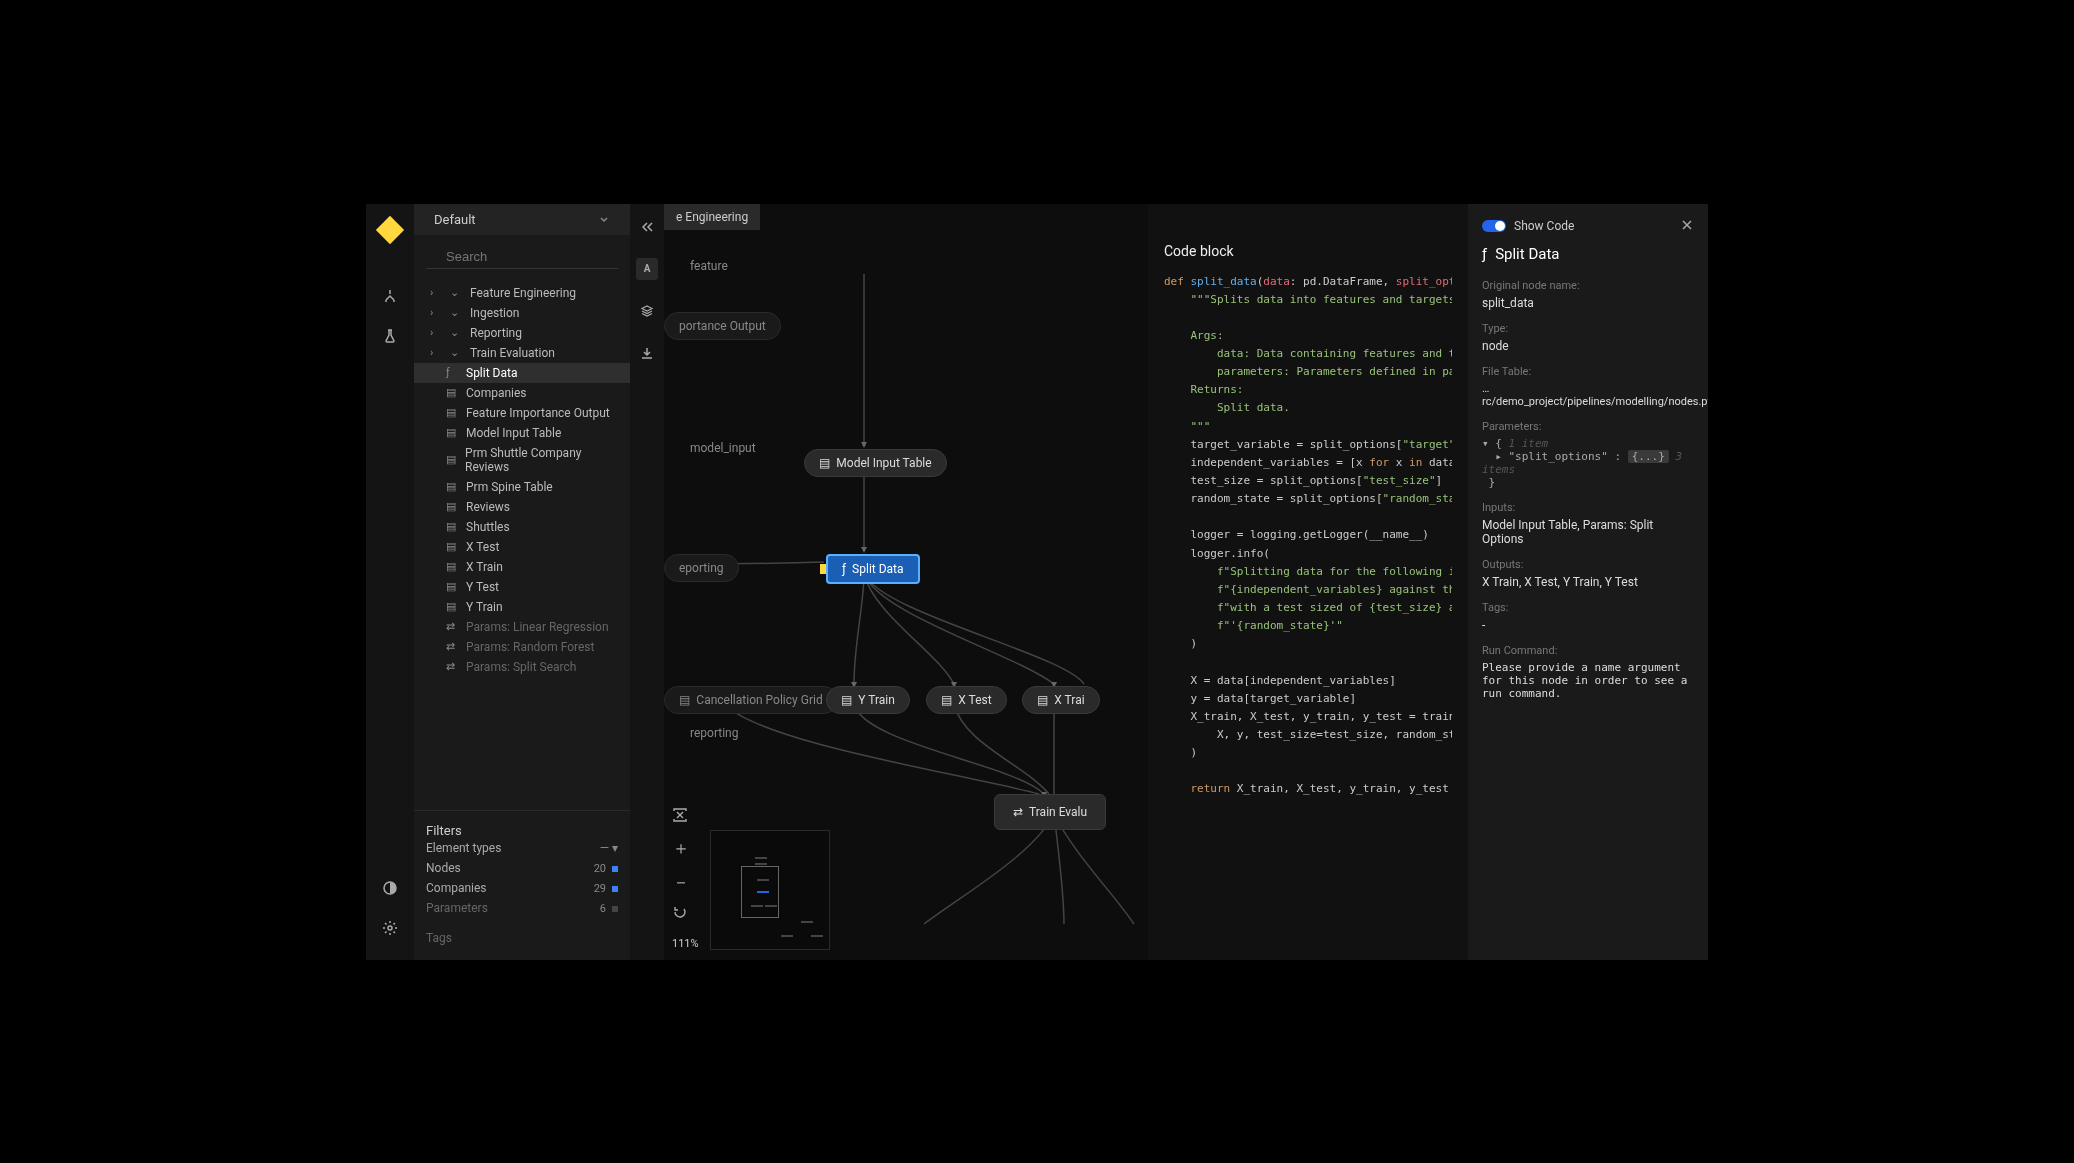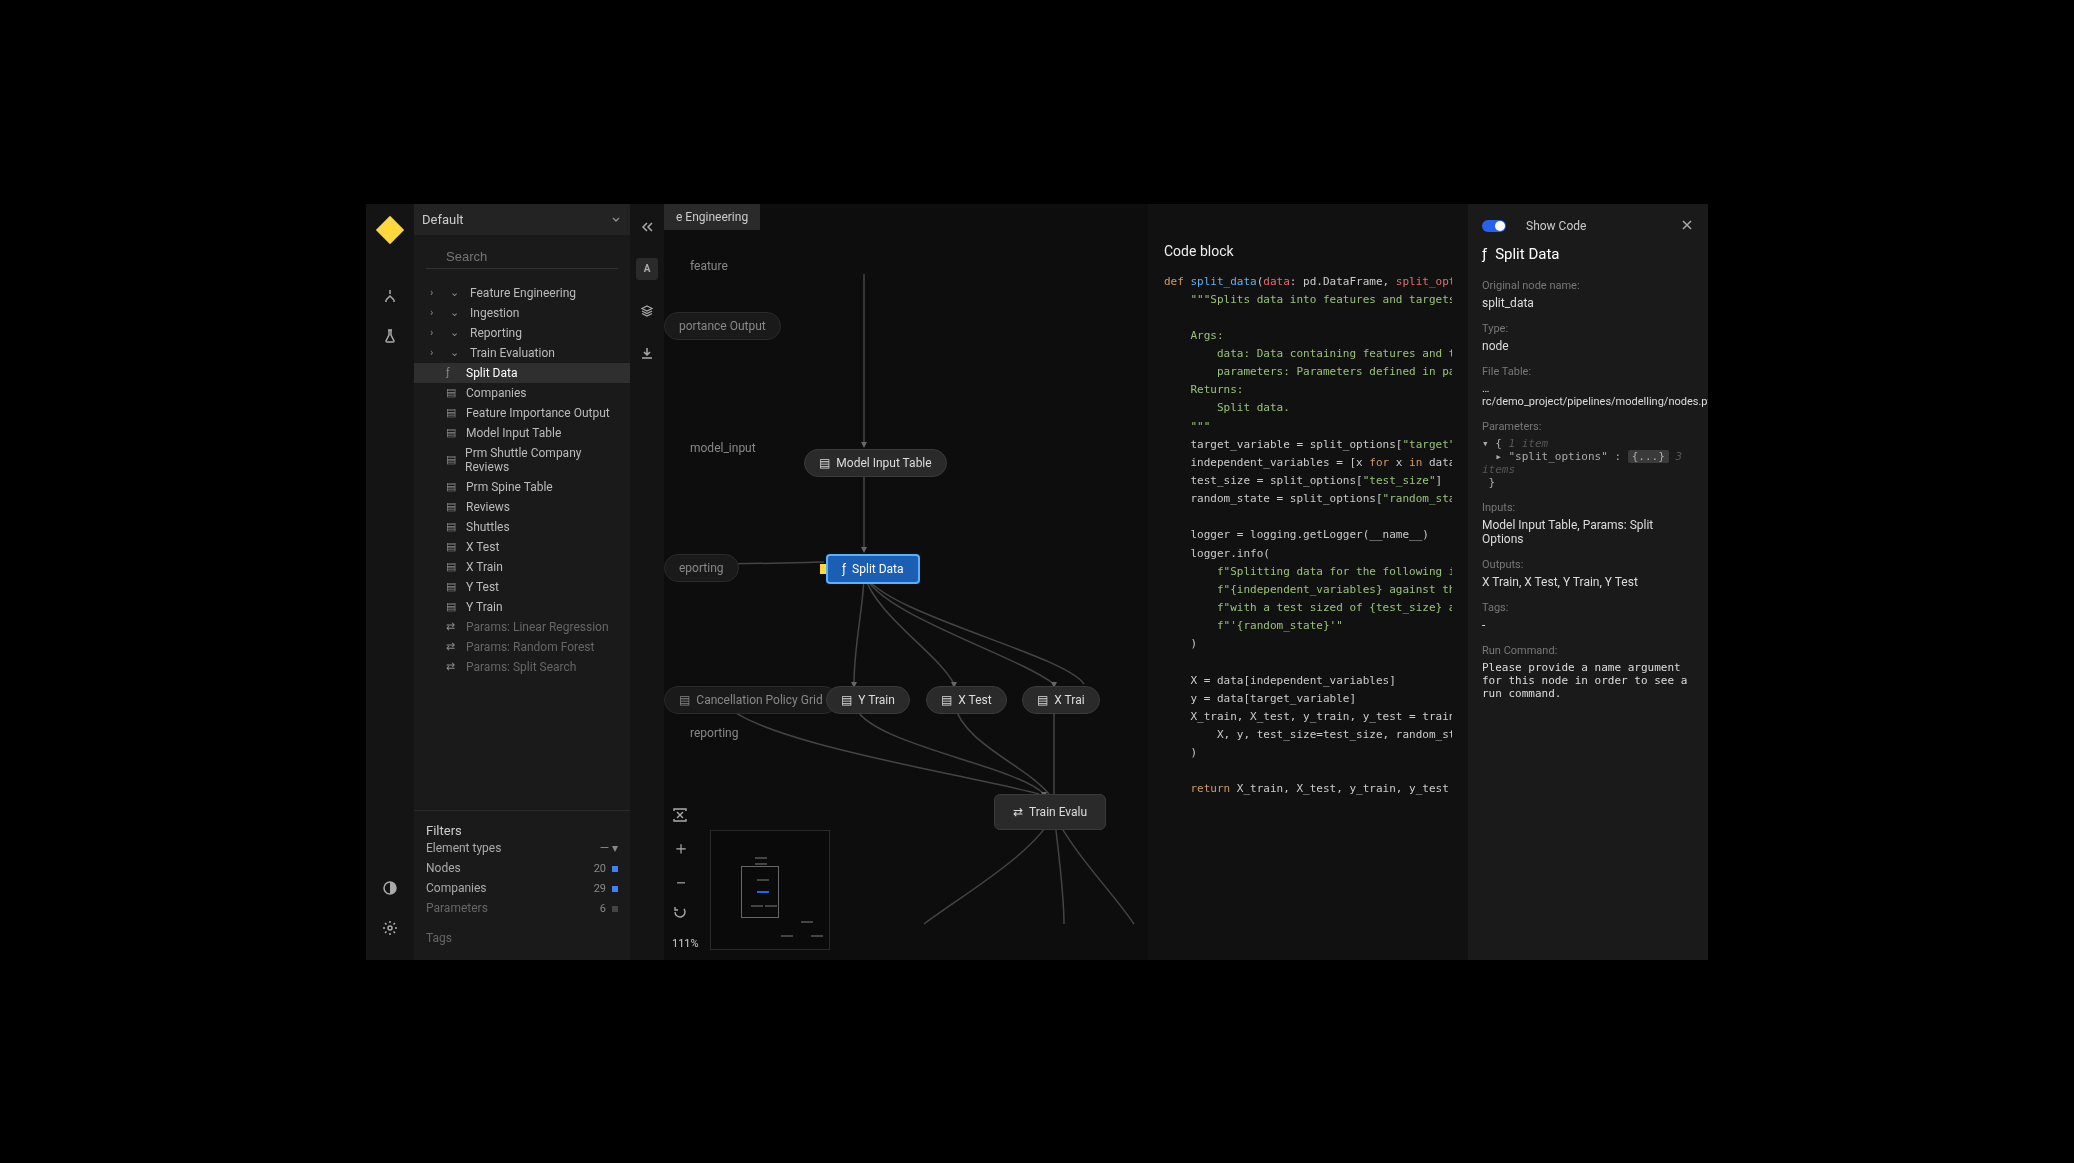--- a/index.html
+++ b/index.html
@@ -46,21 +46,21 @@
 }
 .rail-spacer { flex: 1; }
 
 .sidebar {
   width: 216px;
   background: #1a1a1a;
   display: flex;
   flex-direction: column;
 }
 .sb-header {
-  padding: 8px 8px;
+  padding: 8px 20px;
   display: flex; align-items: center; justify-content: space-between;
   background: #232323;
   color: #ccc;
 }
 .sb-header svg { color: #888; }
 .sb-search {
   margin: 10px 12px;
   display: flex; align-items: center;
   border-bottom: 1px solid #333;
   padding: 4px 0;
@@ -197,21 +197,21 @@
   width: 240px;
   background: #1a1a1a;
   padding: 14px;
   position: relative;
 }
 .details-top {
   display: flex; justify-content: space-between; align-items: center;
   margin-bottom: 10px;
 }
 .toggle {
-  display: flex; align-items: center; gap: 20px;
+  display: flex; align-items: center; gap: 8px;
   font-size: 12px; color: #ccc;
 }
 .toggle-pill {
   width: 24px; height: 12px; background: #2563eb; border-radius: 6px;
   position: relative;
 }
 .toggle-pill::after {
   content: ''; position: absolute; right: 1px; top: 1px;
   width: 10px; height: 10px; background: #fff; border-radius: 50%;
 }

